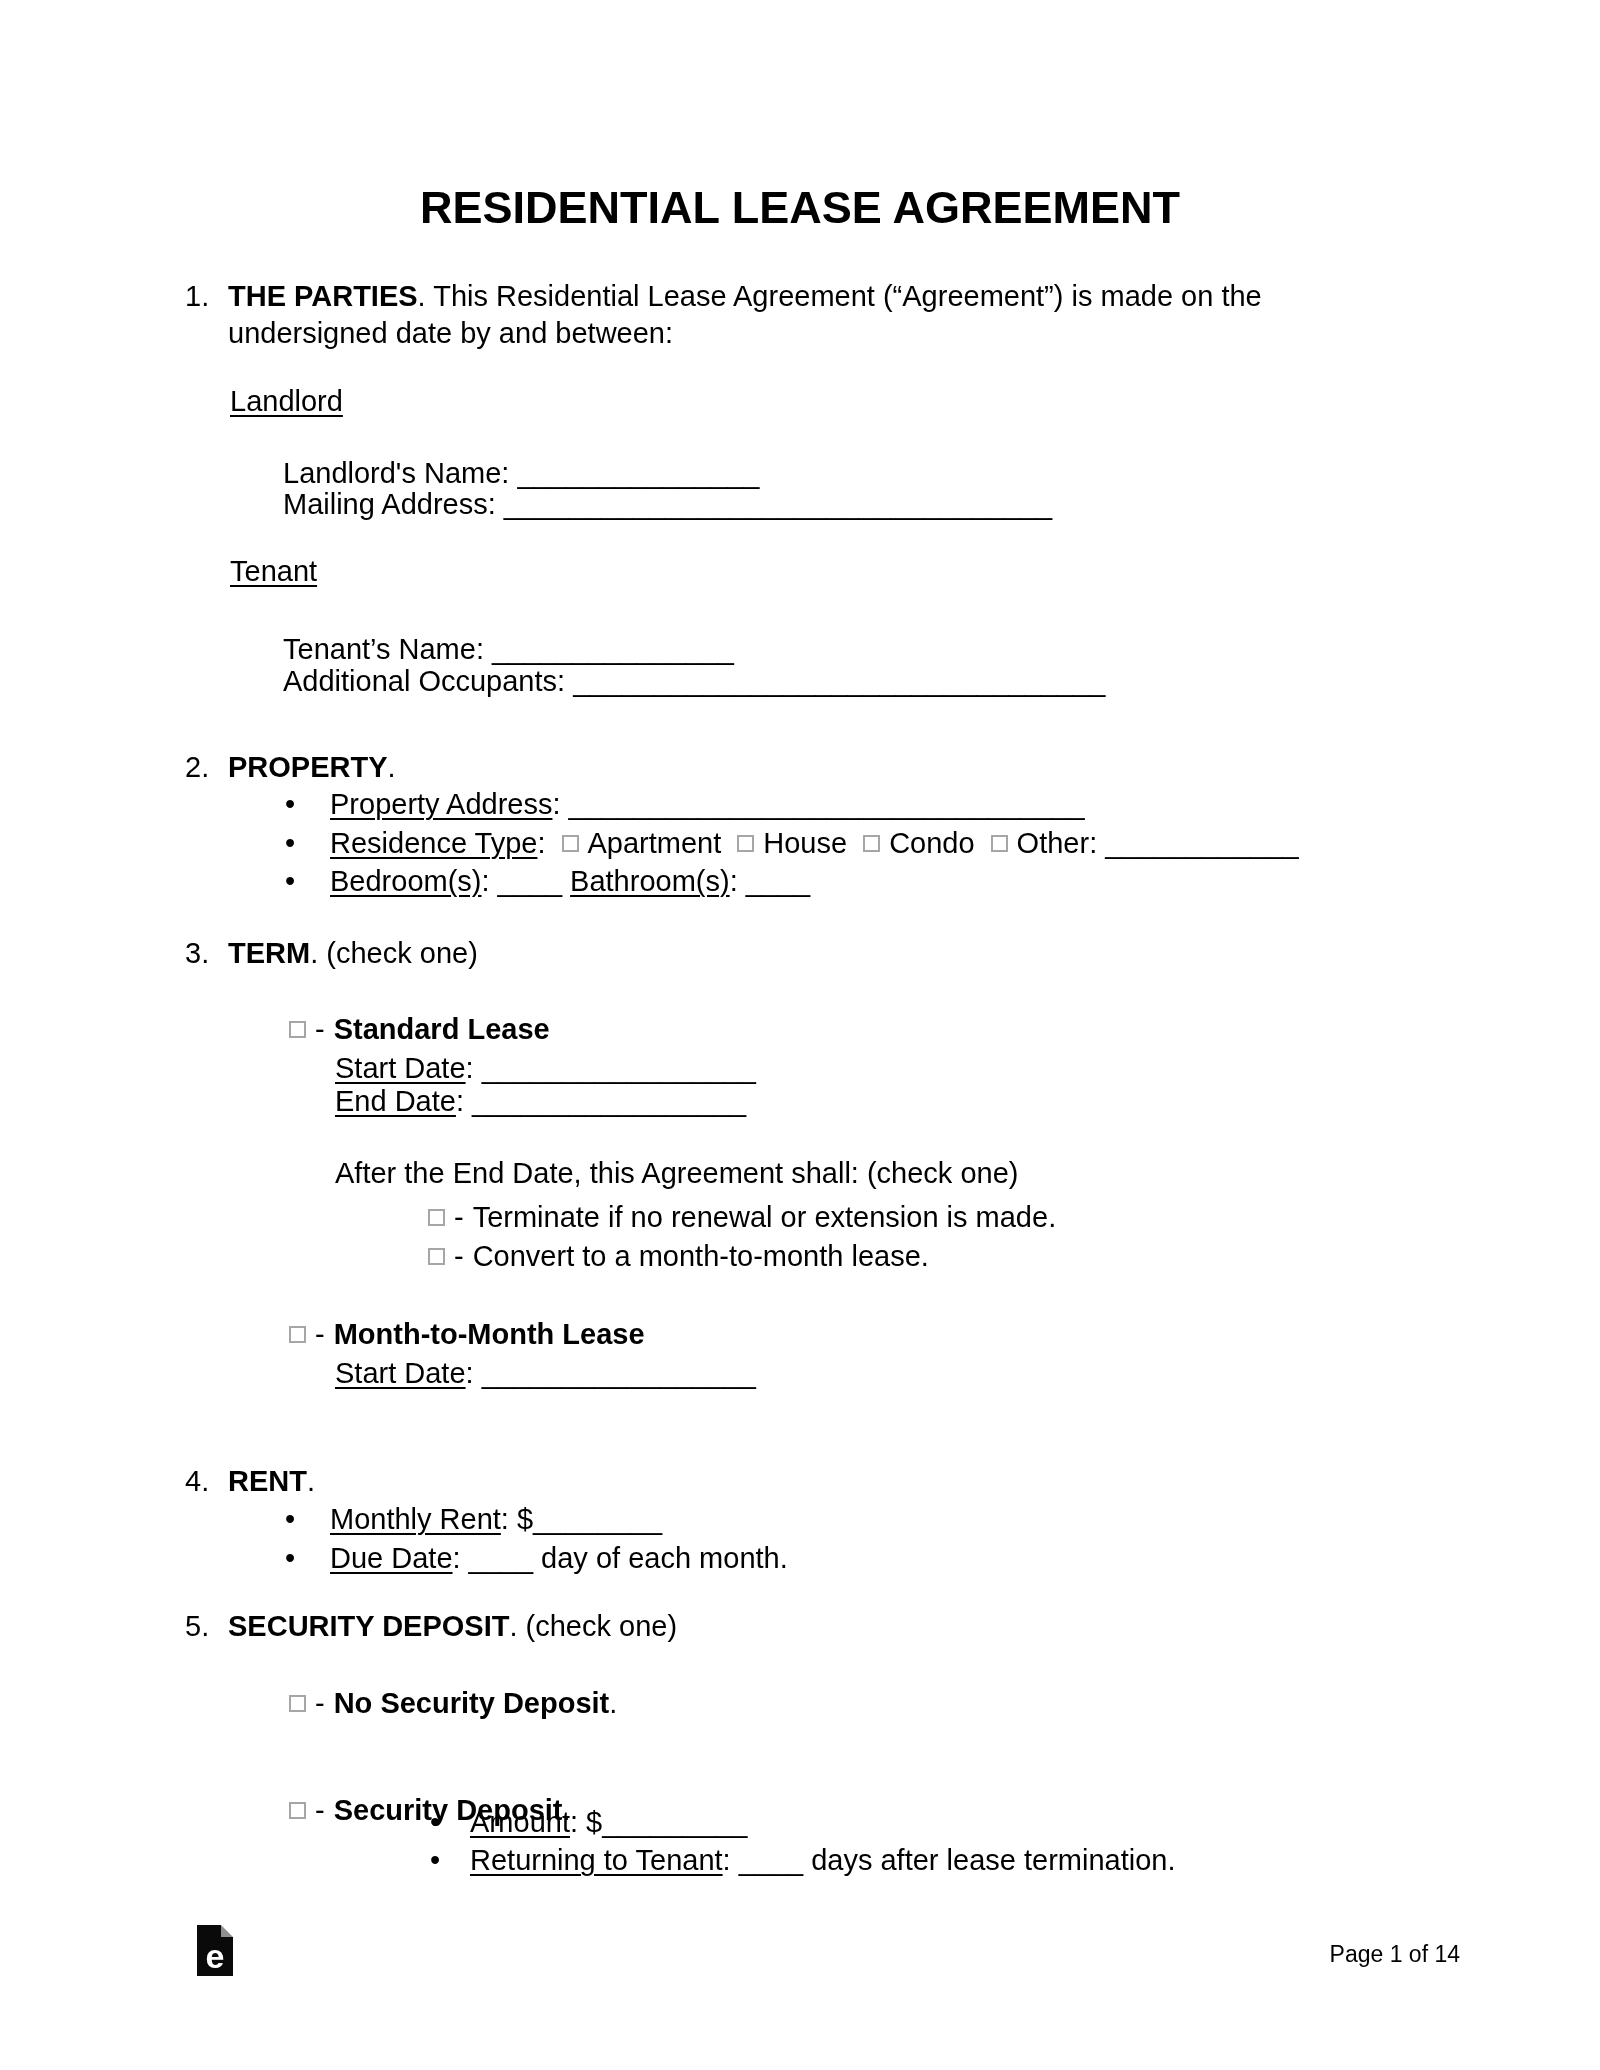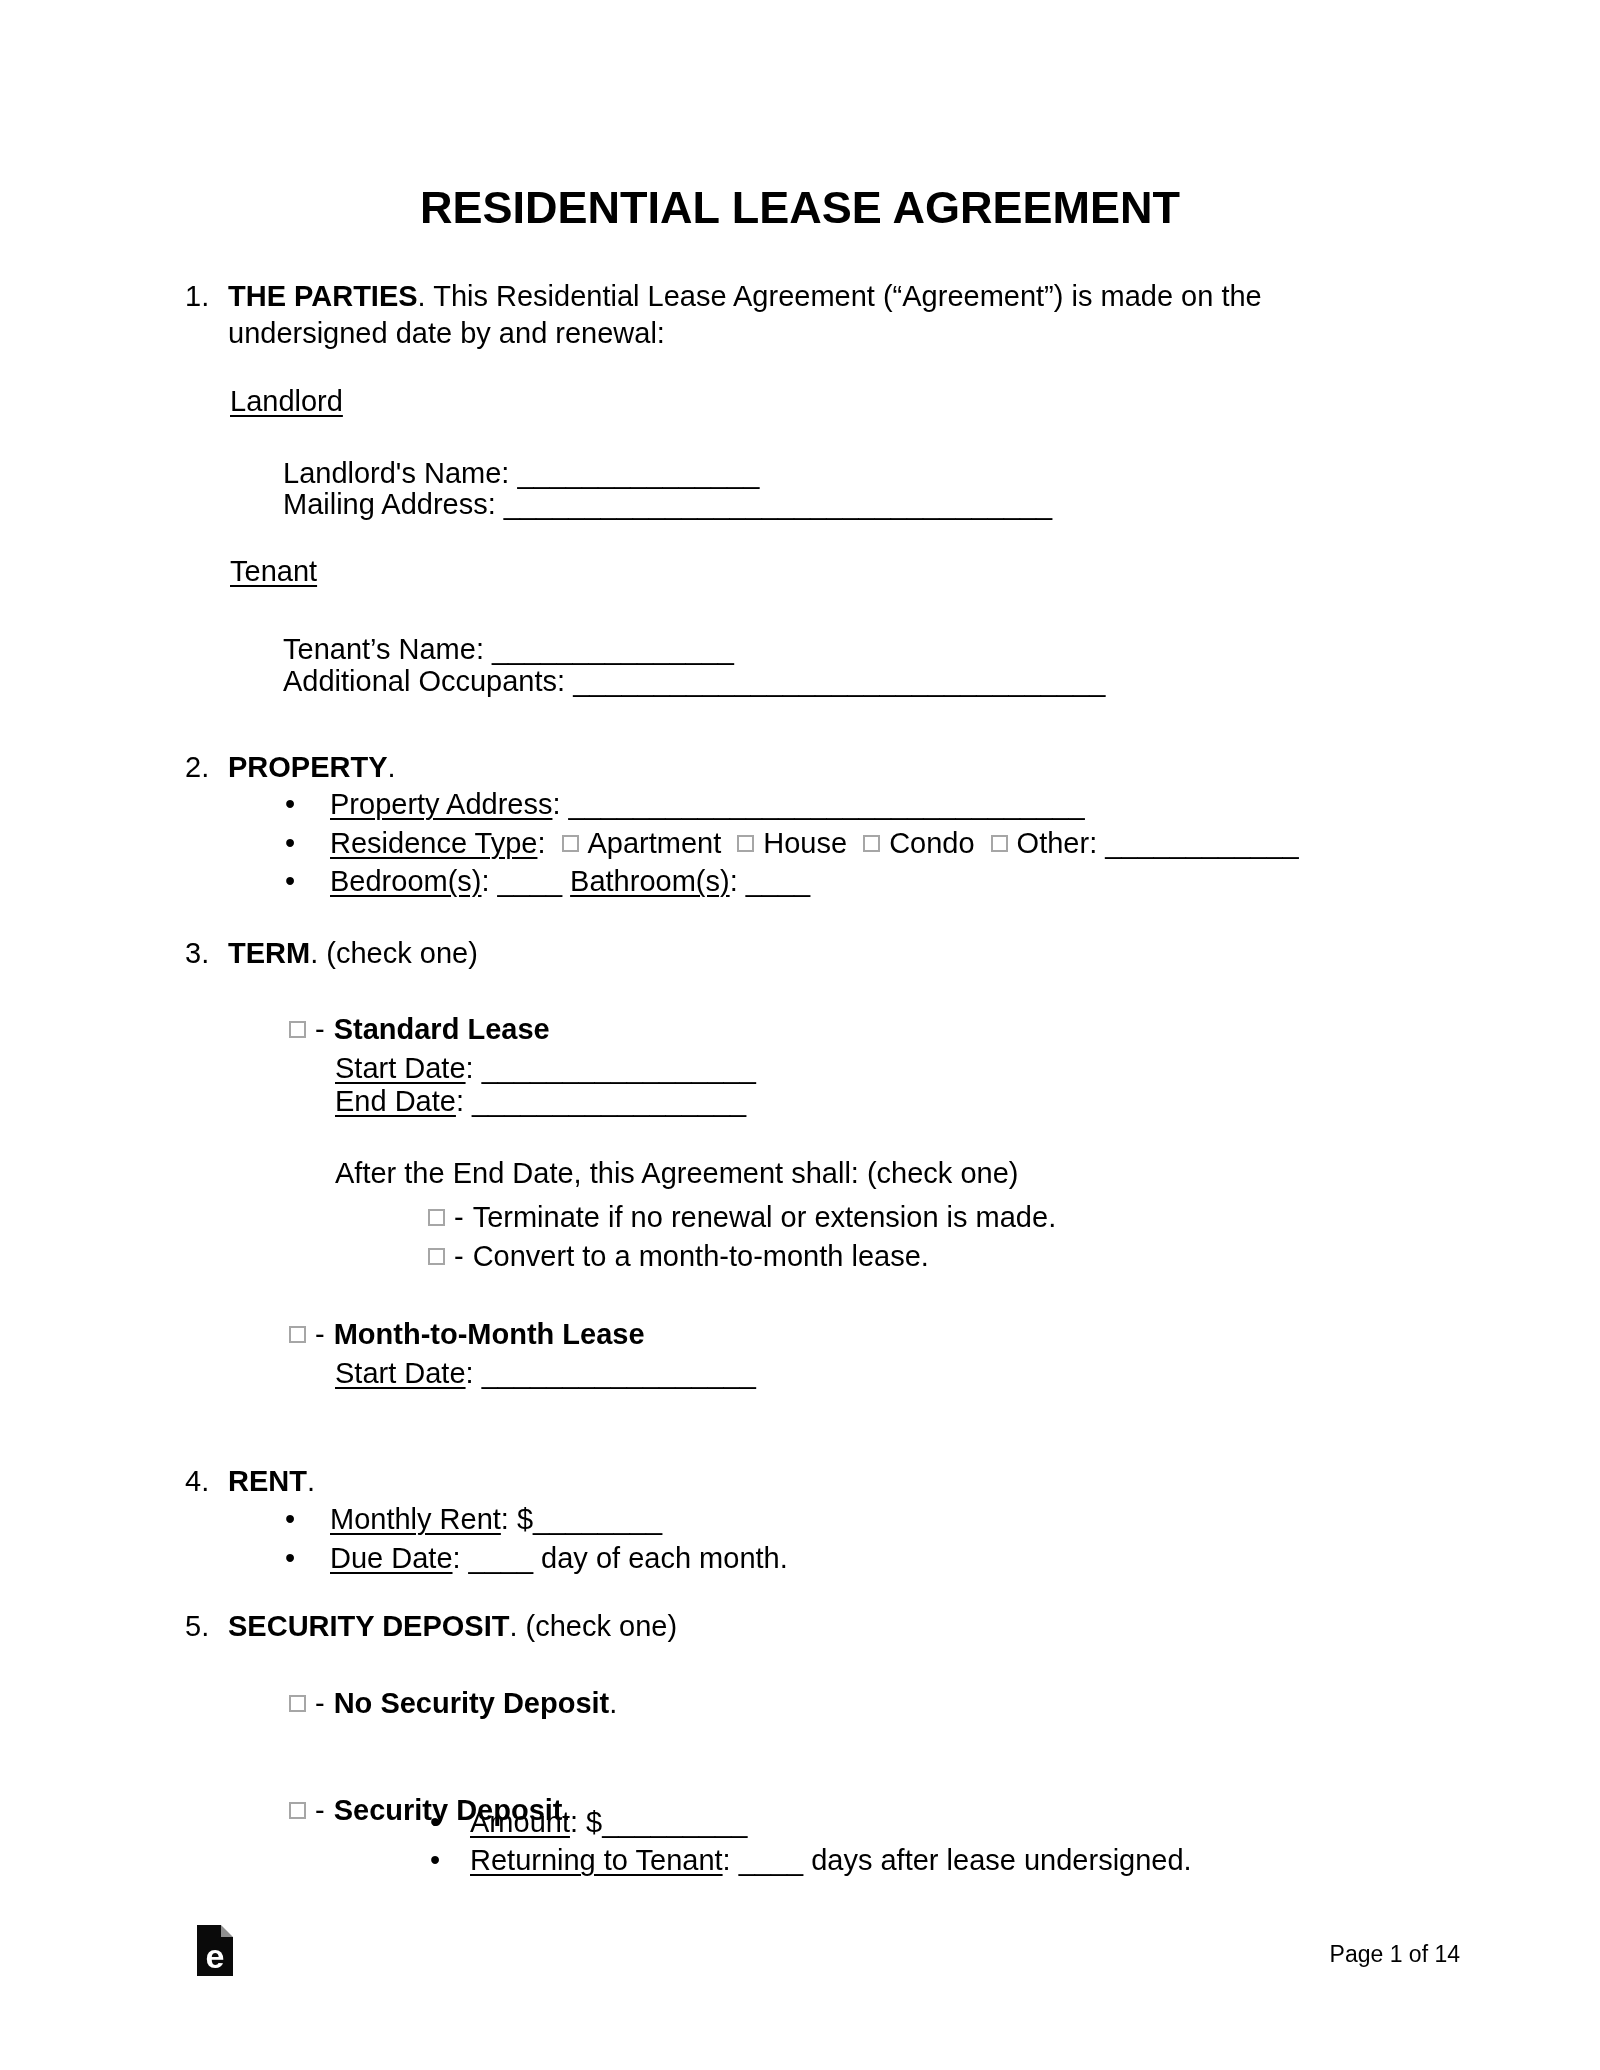--- a/index.html
+++ b/index.html
@@ -54,21 +54,21 @@
 <body>
 
 <div class="page">
 
   <div class="title">RESIDENTIAL LEASE AGREEMENT</div>
 
   <div class="l" style="left:185px; top:279px;">
     <span class="num">1.</span><span class="b">THE PARTIES</span><span>. This Residential Lease Agreement (“Agreement”) is made on the</span>
   </div>
   <div class="l" style="left:228px; top:316px;">
-    <span>undersigned date by and renewal:</span>
+    <span>undersigned date by and between:</span>
   </div>
 
   <div class="l" style="left:230px; top:384px;">
     <span class="u">Landlord</span>
   </div>
 
   <div class="l" style="left:283px; top:456px;">
     <span>Landlord's Name</span><span class="colon">:</span><span class="blank">_______________</span>
   </div>
   <div class="l" style="left:283px; top:487px;">
@@ -148,21 +148,21 @@
     <span class="cb"></span><span class="dash">-</span><span class="b">No Security Deposit</span><span>.</span>
   </div>
 
   <div class="l" style="left:289px; top:1767px;margin-top:26px;">
     <span class="cb"></span><span class="dash">-</span><span class="b">Security Deposit</span><span>.</span>
   </div>
   <div class="l" style="left:430px; top:1805px;">
     <span class="bullet2">•</span><span class="u">Amount</span><span class="colon">:</span><span class="sufx">$</span><span class="blank tight">_________</span>
   </div>
   <div class="l" style="left:430px; top:1843px;">
-    <span class="bullet2">•</span><span class="u">Returning to Tenant</span><span class="colon">:</span><span class="blank">____</span><span class="sufx">days after lease undersigned.</span>
+    <span class="bullet2">•</span><span class="u">Returning to Tenant</span><span class="colon">:</span><span class="blank">____</span><span class="sufx">days after lease termination.</span>
   </div>
 
   <div class="logo">
     <span class="letter">e</span>
   </div>
   <div class="footer-page">Page 1 of 14</div>
 
 </div>
 
 </body></html>

